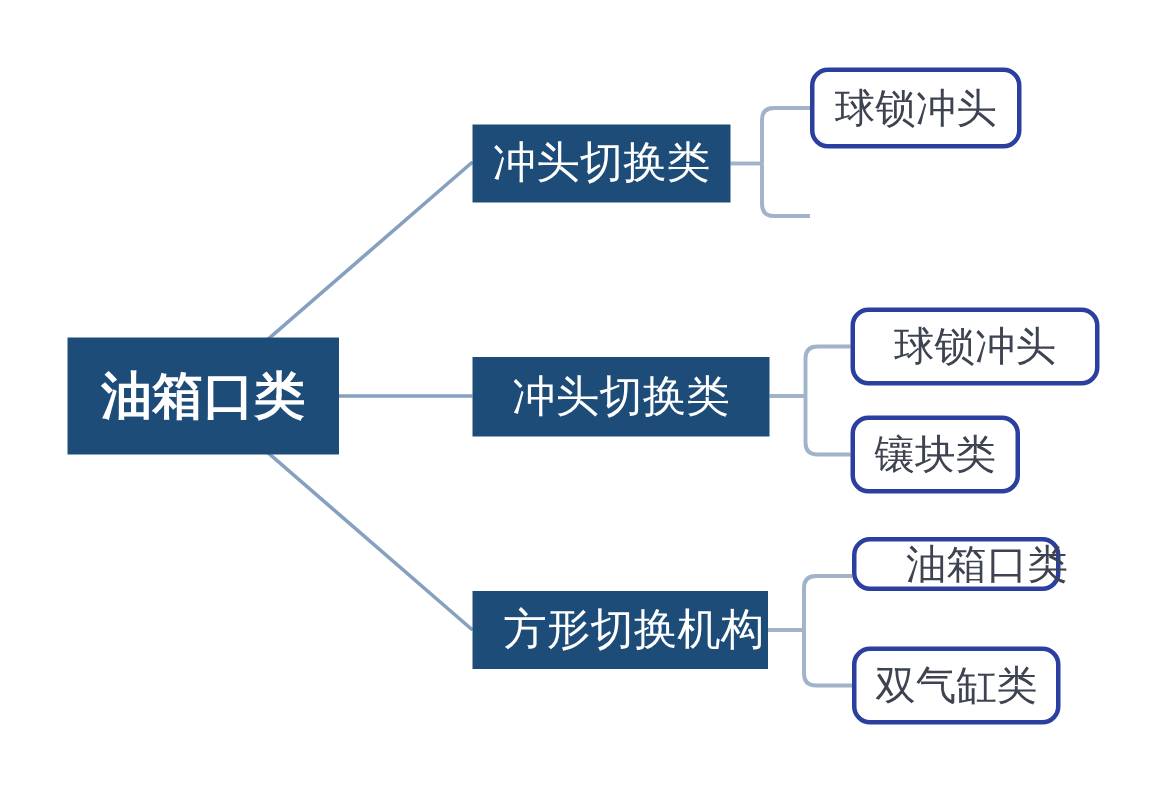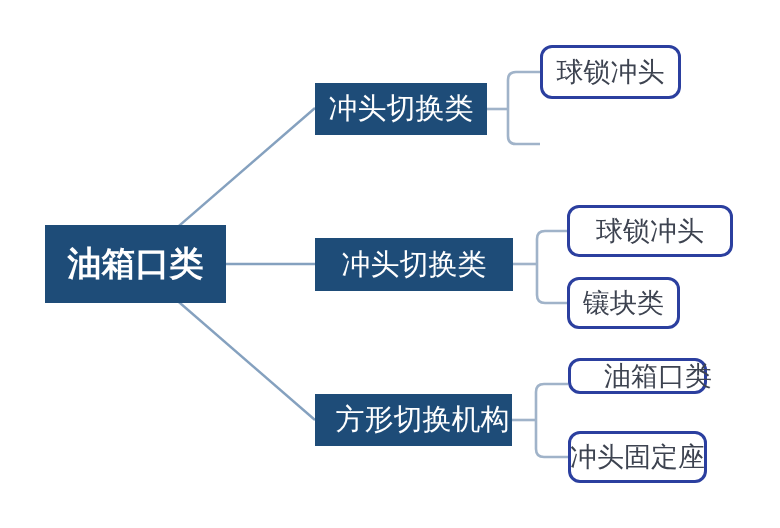--- a/index.html
+++ b/index.html
@@ -99,15 +99,15 @@
   <div class="node filled root">油箱口类</div>
 
   <div class="node filled branch b0">冲头切换类</div>
   <div class="node filled branch b1">冲头切换类</div>
   <div class="node filled branch b2">方形切换机构</div>
 
   <div class="node leaf l00">球锁冲头</div>
   <div class="node leaf l10">球锁冲头</div>
   <div class="node leaf l11">镶块类</div>
   <div class="node leaf l20">油箱口类</div>
-  <div class="node leaf l21">冲头固定座</div>
+  <div class="node leaf l21">双气缸类</div>
 
 </div>
 
 </body></html>

